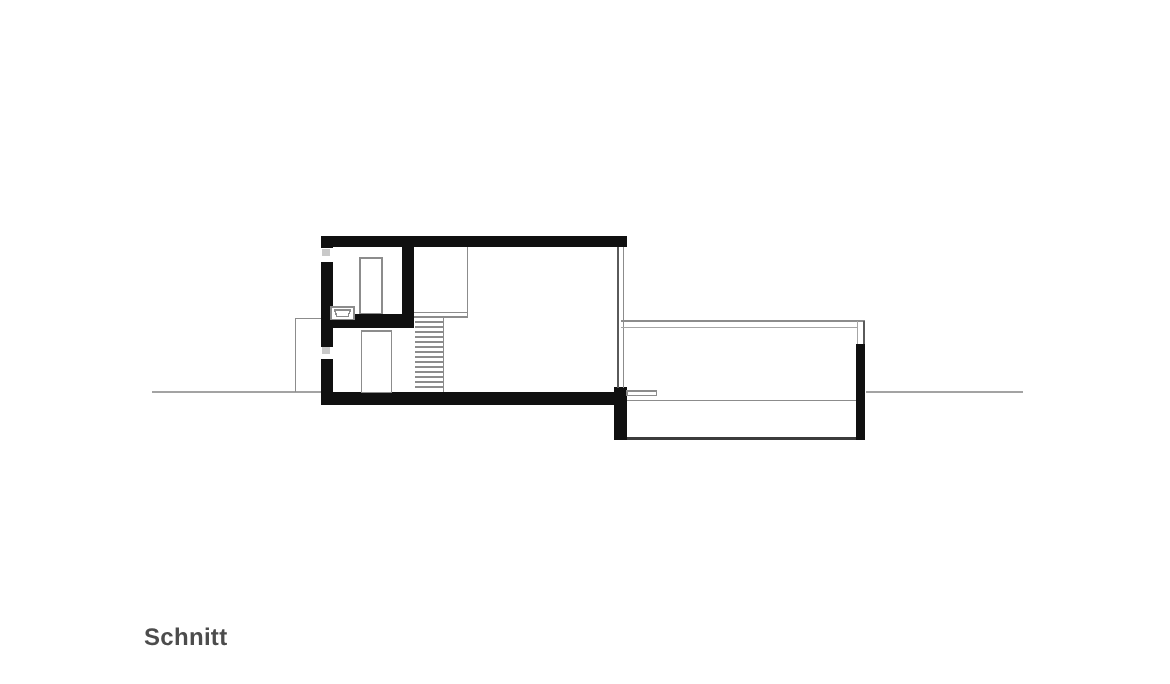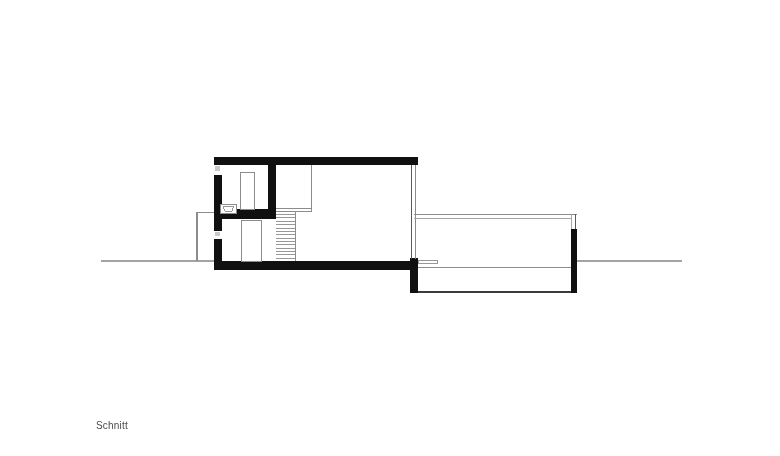--- a/index.html
+++ b/index.html
@@ -26,24 +26,25 @@
   .f-glz{fill:var(--glazing);stroke:none;}
   .s-thin{stroke:var(--line-mid);fill:none;}
   .s-dark{stroke:var(--line-dark);fill:none;}
   .s-light{stroke:var(--line-light);fill:none;}
   .s-ground{stroke:var(--ground);fill:none;}
   .s-bottom{stroke:#3c3c3c;fill:none;}
   .outline-white{fill:var(--bg);stroke:var(--line-mid);}
   .caption{
     position:absolute;
     left:96px;top:418px;
-    font-size:10px;
+    font-size:16px;
     line-height:15px;
     letter-spacing:0.2px;
     color:var(--caption);
+    font-weight:bold;
   }
 </style>
 </head>
 <body>
 
 <div class="stage">
 
   <svg width="780" height="456" viewBox="0 0 780 456" shape-rendering="crispEdges">
 
     <line x1="101" y1="261.3" x2="682" y2="261.3" class="s-ground" stroke-width="1.7"></line>

